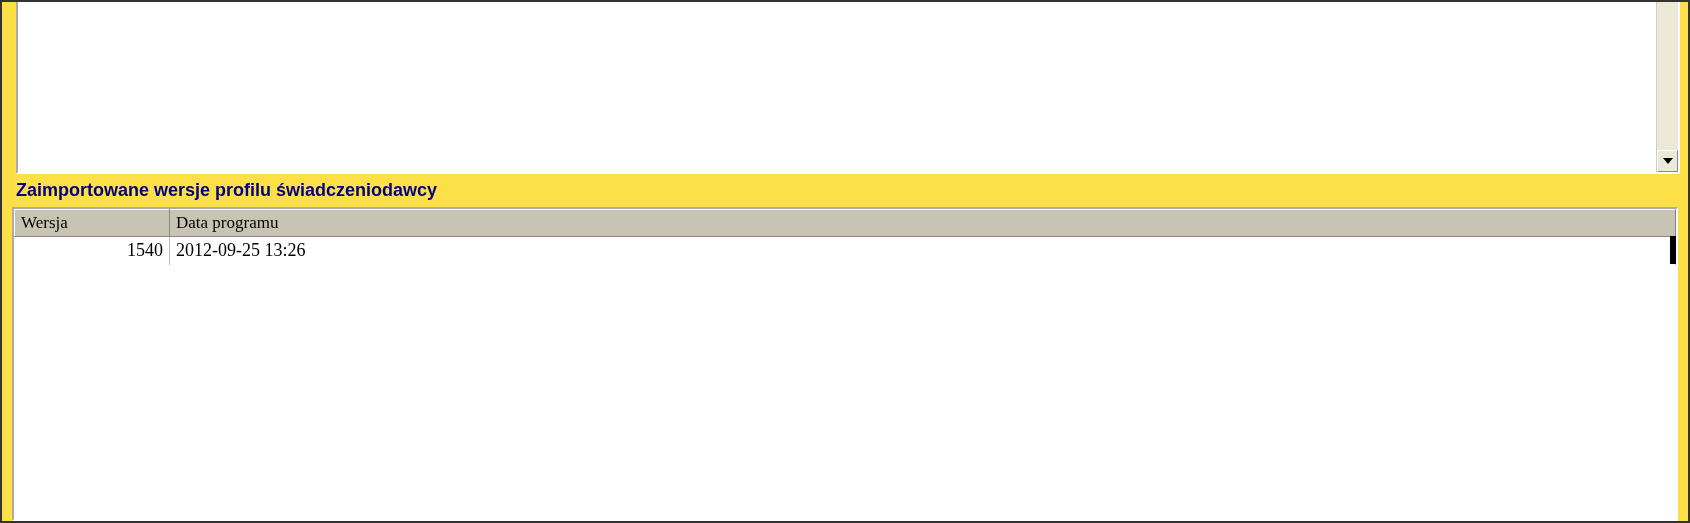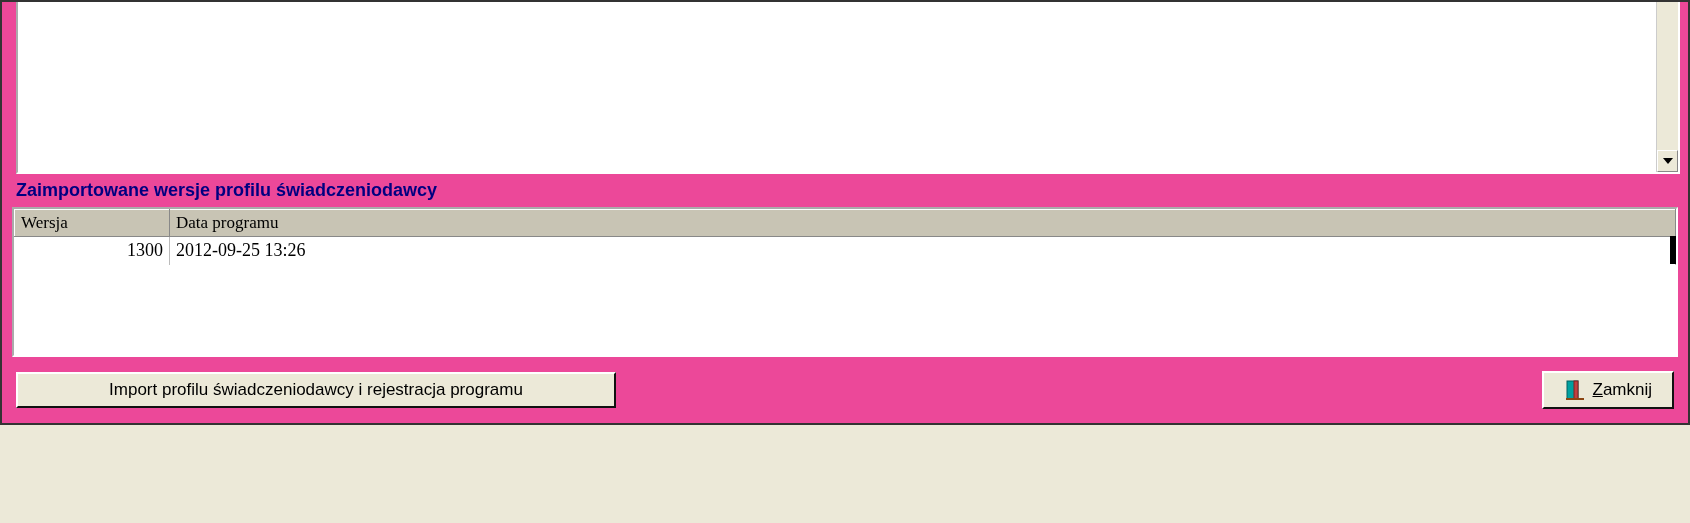--- a/index.html
+++ b/index.html
@@ -11,23 +11,23 @@
       font-family: Tahoma, Arial, sans-serif;
       font-size: 16px;
       background: #ECE9D8;
       width: 1690px;
       height: 523px;
       overflow: hidden;
       position: relative;
     }
     .window {
       width: 1690px;
-      height: 425px;
+      height: 523px;
       border: 2px solid #333;
-      background: #ec4899;
+      background: #fde047;
       position: relative;
       display: flex;
       flex-direction: column;
     }
     .upper-panel {
       height: 172px;
       margin: 0 8px 0 14px;
       border: 2px inset #fff;
       border-top: none;
       background: #fff;
@@ -174,38 +174,23 @@
     <div class="table-wrap">
       <table class="grid-table">
         <thead>
           <tr class="grid-header">
             <th class="col-version">Wersja</th>
             <th class="col-import-date">Data programu</th>
           </tr>
         </thead>
         <tbody class="grid-body">
           <tr>
-            <td class="num">1300</td>
+            <td class="num">1540</td>
             <td>2012-09-25 13:26</td>
           </tr>
         </tbody>
       </table>
       <div class="row-indicator"></div>
     </div>
   </div>
 
-  <div class="button-bar">
-    <button class="btn btn-import">
-      <span>Import profilu świadczeniodawcy i rejestracja programu</span>
-    </button>
-    <button class="btn btn-close">
-      <span class="door-icon">
-        <svg viewBox="0 0 22 22" width="22" height="22">
-          <rect x="3" y="2" width="11" height="18" fill="#00A0A0" stroke="#006060" stroke-width="1"></rect>
-          <rect x="10" y="2" width="4" height="18" fill="#C04040" stroke="#802020" stroke-width="1"></rect>
-          <rect x="2" y="19" width="18" height="2" fill="#8B4513"></rect>
-        </svg>
-      </span>
-      <span class="underline-first">Zamknij</span>
-    </button>
-  </div>
 
 </div>
 
 </body></html>

